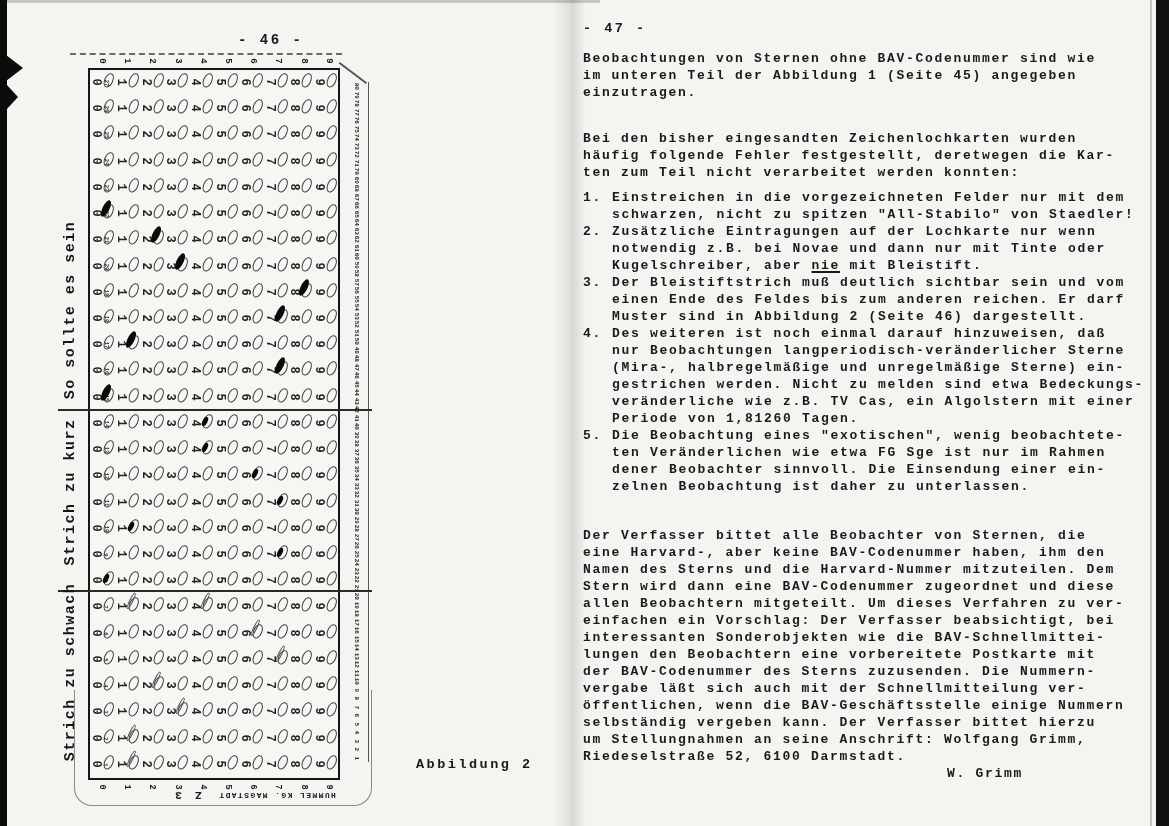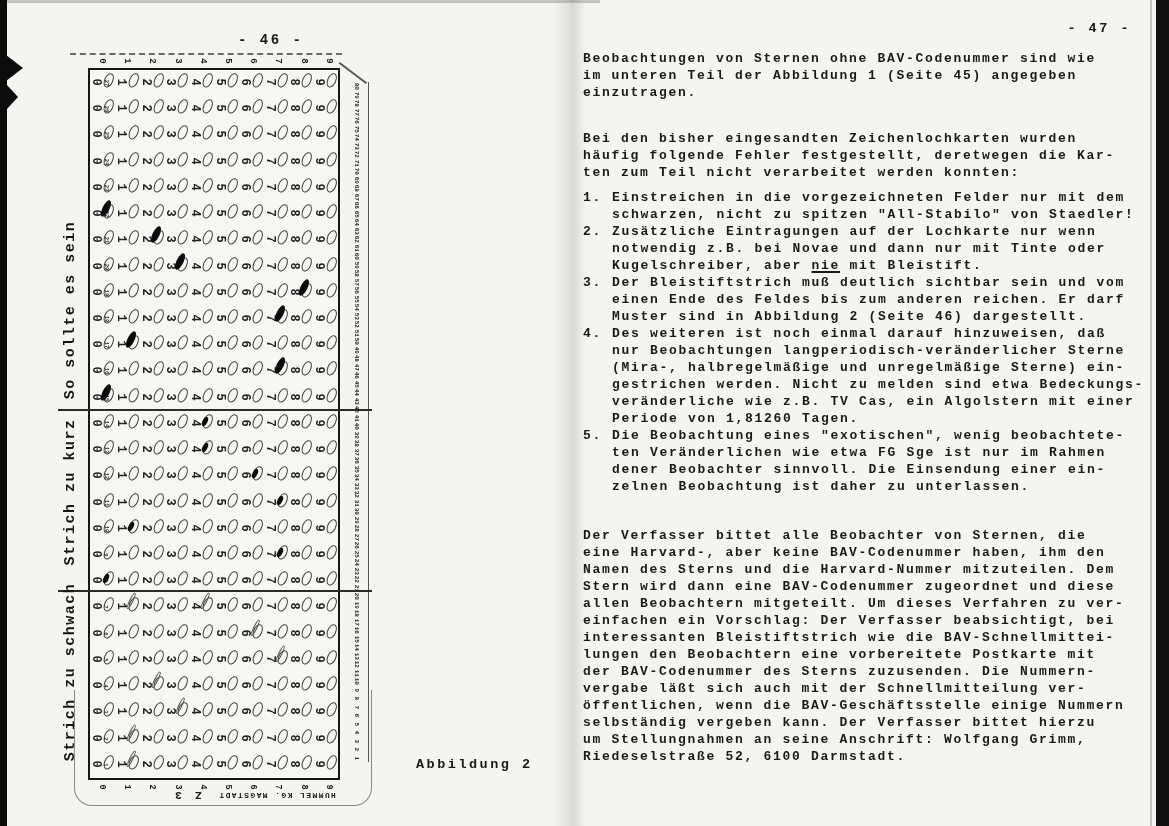--- a/index.html
+++ b/index.html
@@ -45,21 +45,21 @@
   .ztype{font-size:11.5px;transform:rotate(180deg);letter-spacing:3px}
   .maker{font-size:8px;transform:rotate(180deg);letter-spacing:1.4px}
   .sline{position:absolute;left:58px;width:314px;height:2px;background:#2a2a2a}
   .s1{top:409px}.s2{top:590px}
   .slabel{position:absolute;left:70px;font-size:15px;letter-spacing:1.5px;white-space:nowrap;transform:translate(-50%,-50%) rotate(-90deg);color:#151515}
   .l1{top:310px}.l2{top:492px}.l3{top:672px}
   .caption{position:absolute;left:416px;top:757px;font-size:13.5px;letter-spacing:2.5px}
 
   
   .rp{position:absolute;left:583px;top:0;width:548px}
-  .pn47{text-align:right;margin-top:20px;font-size:13.5px;letter-spacing:2.5px;line-height:17px}
+  .pn47{text-align:left;margin-top:20px;font-size:13.5px;letter-spacing:2.5px;line-height:17px}
   .tb{font-size:13px;line-height:17px;letter-spacing:1.7px}
   .tl{white-space:pre}
   u{text-underline-offset:2px;text-decoration-thickness:1.5px}
   #p1{margin-top:13px}
   #p2{margin-top:29px}
   .list{margin-top:8px}
   .li{position:relative;padding-left:29px}
   .li .num{position:absolute;left:0;top:0}
   #p3{margin-top:32px}
   .sig{font-size:13px;line-height:17px;letter-spacing:1.7px;text-align:right;padding-right:108px}
@@ -1380,23 +1380,24 @@
           <div class="tl">zelnen Beobachtung ist daher zu unterlassen.</div>
         </div>
       </div>
     <div class="tb" id="p3">
         <div class="tl">Der Verfasser bittet alle Beobachter von Sternen, die</div>
         <div class="tl">eine Harvard-, aber keine BAV-Codenummer haben, ihm den</div>
         <div class="tl">Namen des Sterns und die Harvard-Nummer mitzuteilen. Dem</div>
         <div class="tl">Stern wird dann eine BAV-Codenummer zugeordnet und diese</div>
         <div class="tl">allen Beobachtern mitgeteilt. Um dieses Verfahren zu ver-</div>
         <div class="tl">einfachen ein Vorschlag: Der Verfasser beabsichtigt, bei</div>
-        <div class="tl">interessanten Bleistiftstrich wie die BAV-Schnellmittei-</div>
+        <div class="tl">interessanten Sonderobjekten wie die BAV-Schnellmittei-</div>
         <div class="tl">lungen den Beobachtern eine vorbereitete Postkarte mit</div>
         <div class="tl">der BAV-Codenummer des Sterns zuzusenden. Die Nummern-</div>
         <div class="tl">vergabe läßt sich auch mit der Schnellmitteilung ver-</div>
         <div class="tl">öffentlichen, wenn die BAV-Geschäftsstelle einige Nummern</div>
         <div class="tl">selbständig vergeben kann. Der Verfasser bittet hierzu</div>
         <div class="tl">um Stellungnahmen an seine Anschrift: Wolfgang Grimm,</div>
         <div class="tl">Riedeselstraße 52, 6100 Darmstadt.</div>
       </div>
+    <div class="sig">W. Grimm</div>
   </div>
 </div>
 
 </body></html>

